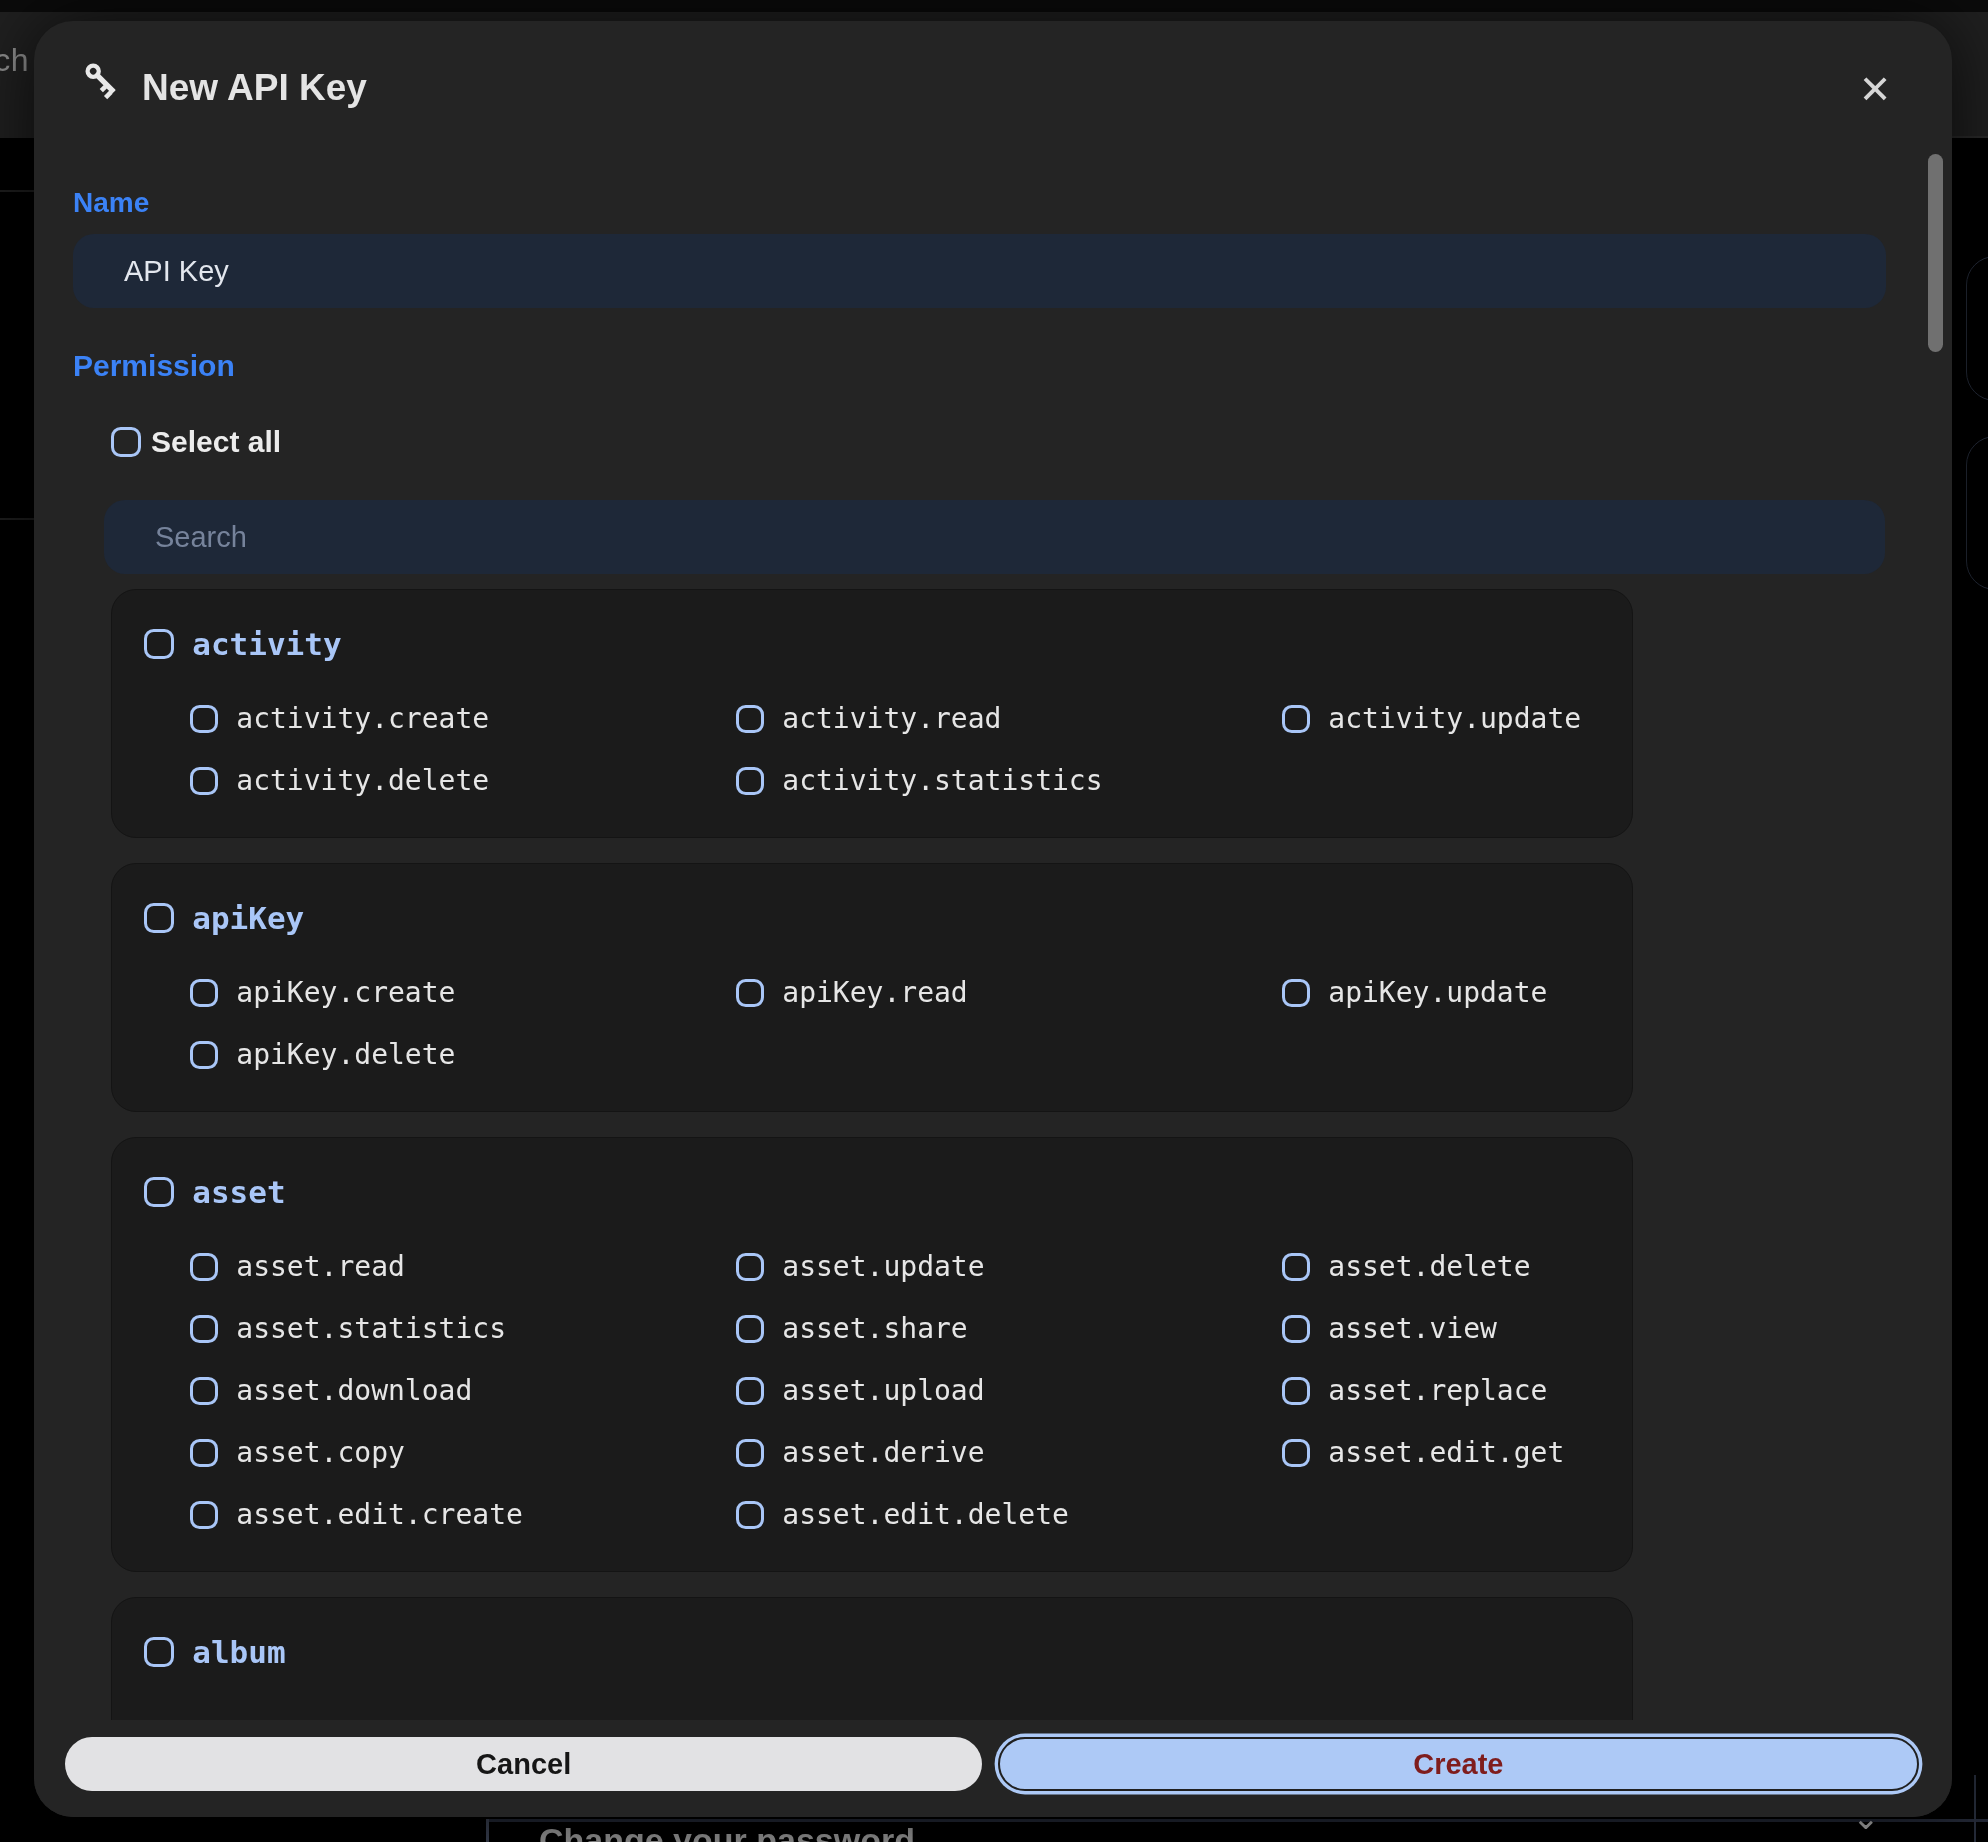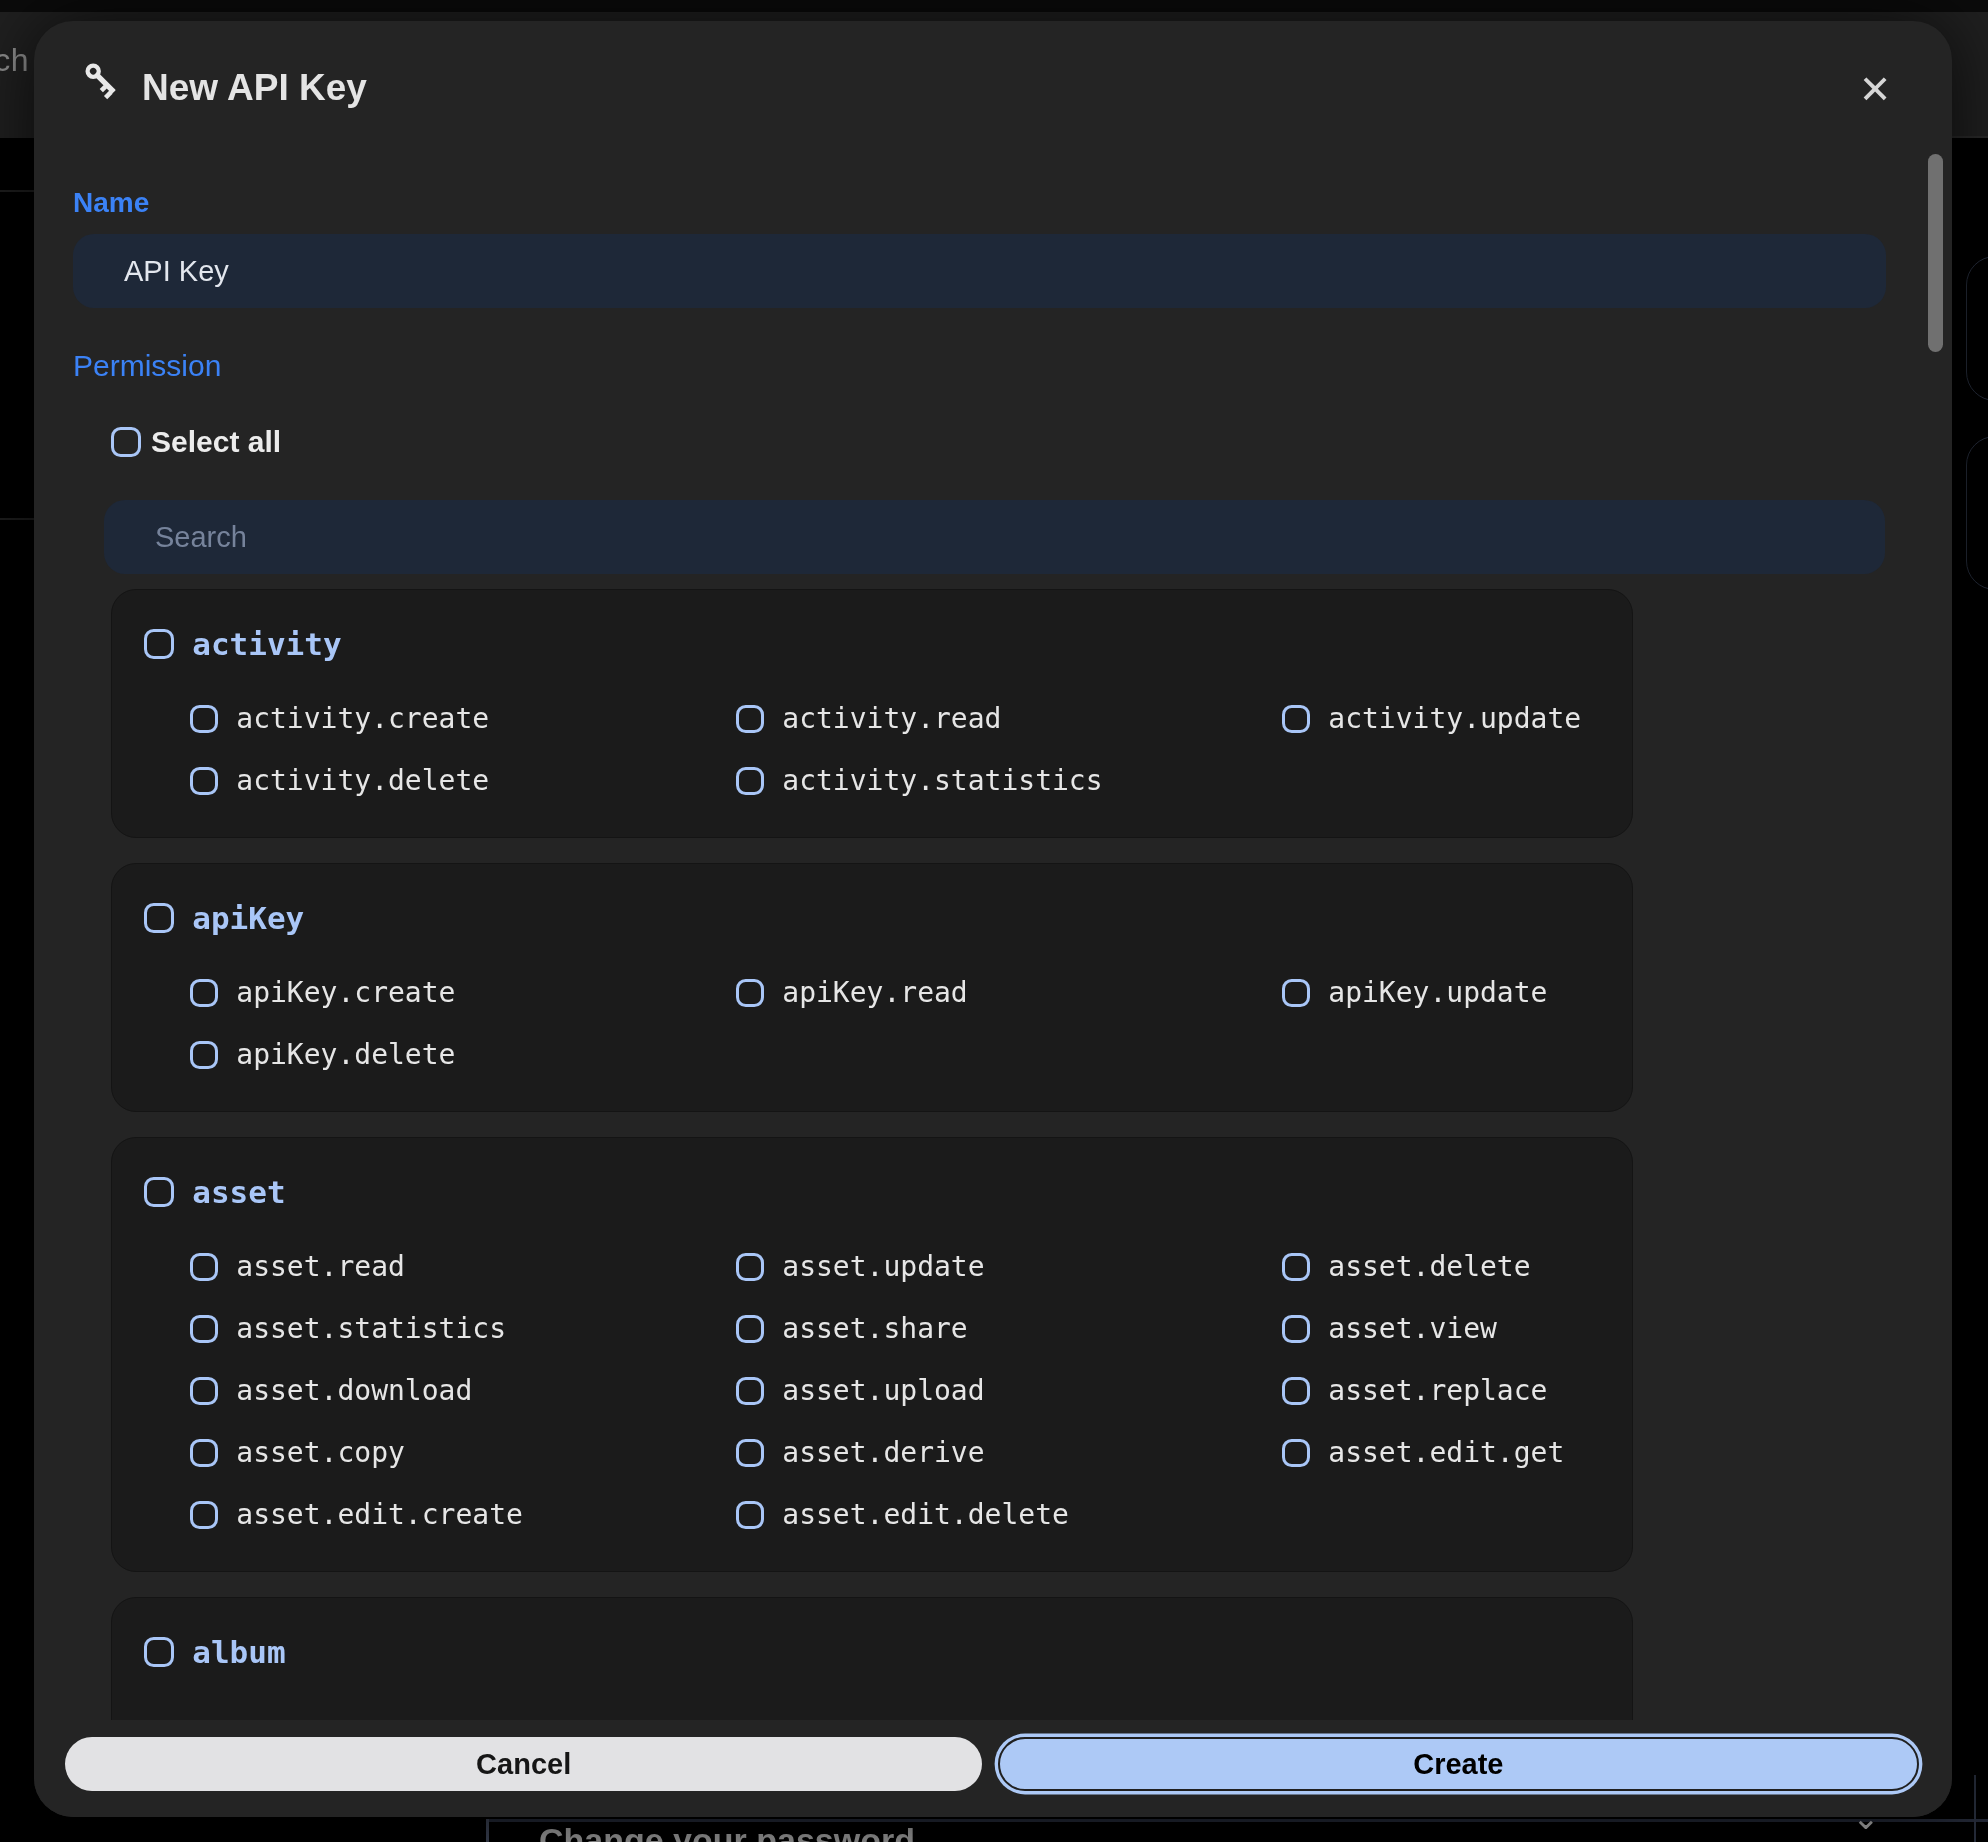--- a/index.html
+++ b/index.html
@@ -45,21 +45,21 @@
   .close-btn {
     position:absolute; right:50px; top:41px; width:54px; height:54px;
     display:flex; align-items:center; justify-content:center;
     font-size:39px; font-weight:300; color:#d6d6d6; cursor:pointer;
   }
 
   .field-label {
     position:absolute; left:39px; font-size:28px; font-weight:600; color:#3b82f6;
   }
   .label-name { top:166px; }
-  .label-permission { top:328px; font-size:30px; font-weight:400; }
+  .label-permission { top:328px; font-size:30px; font-weight:700; }
 
   .text-input {
     position:absolute; height:74px; background:#1e2838; border:none; outline:none;
     border-radius:21px; color:#e3e7ee; font-size:29px; padding:0 51px;
     font-family:"Liberation Sans", sans-serif;
   }
   .name-input { left:39px; top:213px; width:1813px; }
   .search-input { left:70px; top:479px; width:1781px; }
   .search-input::placeholder { color:#76839b; opacity:1; }
 
@@ -105,21 +105,21 @@
     background:#242424; border-radius:0 0 39px 39px;
     display:flex; align-items:flex-start; gap:15.4px; padding:17.4px 33px 0 31px;
   }
   .btn {
     flex:1 1 0; height:54px; border-radius:31px; border:none; cursor:pointer;
     font-family:"Liberation Sans", sans-serif; font-size:29px; font-weight:600;
     display:flex; align-items:center; justify-content:center;
   }
   .btn-cancel { background:#e2e2e4; color:#161616; }
   .btn-create {
-    background:#adc9f6; color:#000000;
+    background:#adc9f6; color:#7f1d1d;
     border:2.9px solid #202020; box-shadow:0 0 0 3.4px #adc9f6;
   }
 
   
   .scrollbar-thumb {
     position:absolute; left:1894px; top:133px; width:14.5px; height:198px;
     background:#707070; border-radius:7.7px; cursor:pointer;
   }
 </style>
 </head>

